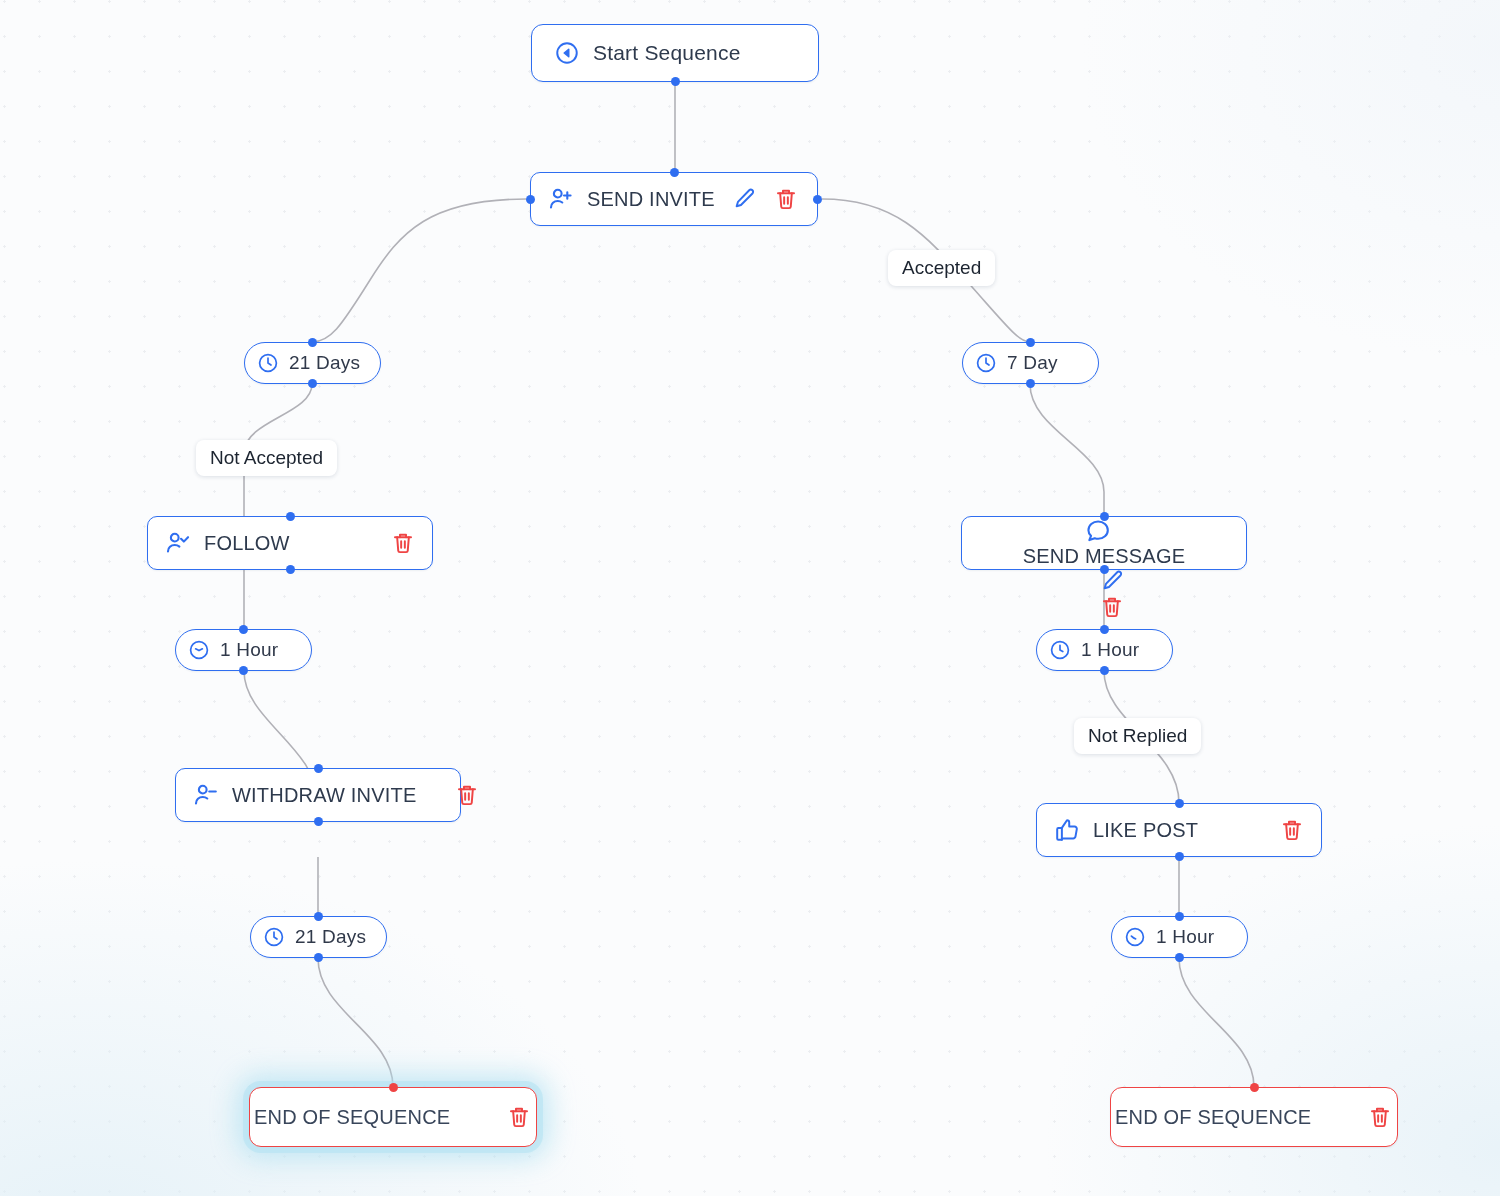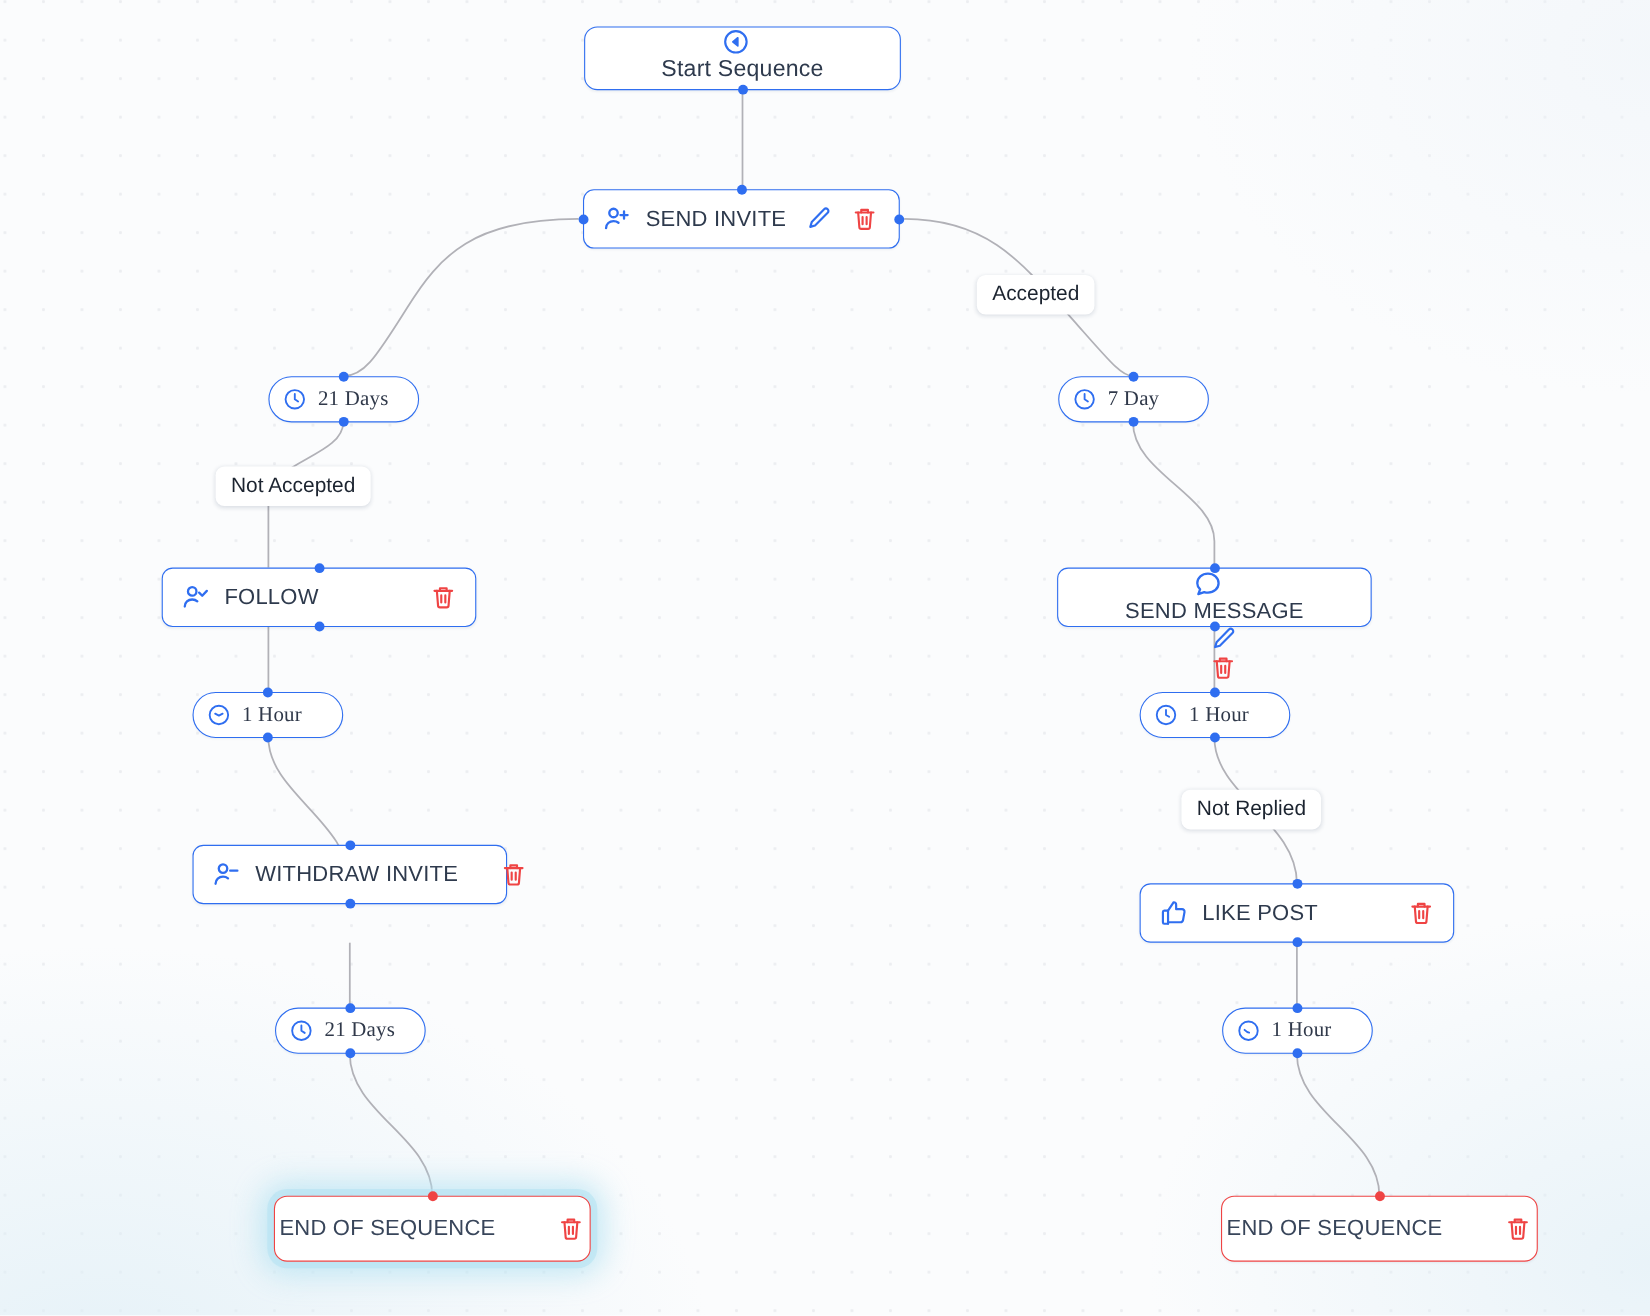--- a/index.html
+++ b/index.html
@@ -40,27 +40,25 @@
     height: 54px;
     padding: 0 16px;
     white-space: nowrap;
     box-shadow: 0 1px 2px rgba(23,43,77,.06);
   }
   .node.pill {
     height: 42px;
     border-radius: 21px;
     padding: 0 16px 0 11px;
     border-width: 1.5px;
-    font-family: Liberation Serif, serif;
   }
   .node.start {
     height: 58px;
     border-radius: 12px;
     padding: 0 22px;
-    flex-direction: column;
   }
   .node.end {
     border-color: #ef4444;
     height: 60px;
     border-radius: 12px;
     padding: 0 4px;
   }
   .node.selected {
     box-shadow: 0 0 0 6px rgba(179,226,242,.55), 0 0 26px 12px rgba(179,226,242,.75);
   }
@@ -338,16 +336,16 @@
             <path d="M9.2 6.6V4.4h5.6v2.2"></path>
             <path d="M6.6 6.6l1 12.4c.05.8.7 1.4 1.5 1.4h5.8c.8 0 1.45-.6 1.5-1.4l1-12.4"></path>
             <path d="M10.3 10.4v6M13.7 10.4v6"></path>
           </svg>
         </span>
         <span class="port top red"></span>
       </div>
     </div>
   <div id="labels-layer">
       <div class="edge-label" style="left: 888px; top: 250px;">Accepted</div>
-      <div class="edge-label" style="left: 196px; top: 424px;">Not Accepted</div>
+      <div class="edge-label" style="left: 196px; top: 440px;">Not Accepted</div>
       <div class="edge-label" style="left: 1074px; top: 718px;">Not Replied</div>
     </div>
 </div>
 
 </body></html>

